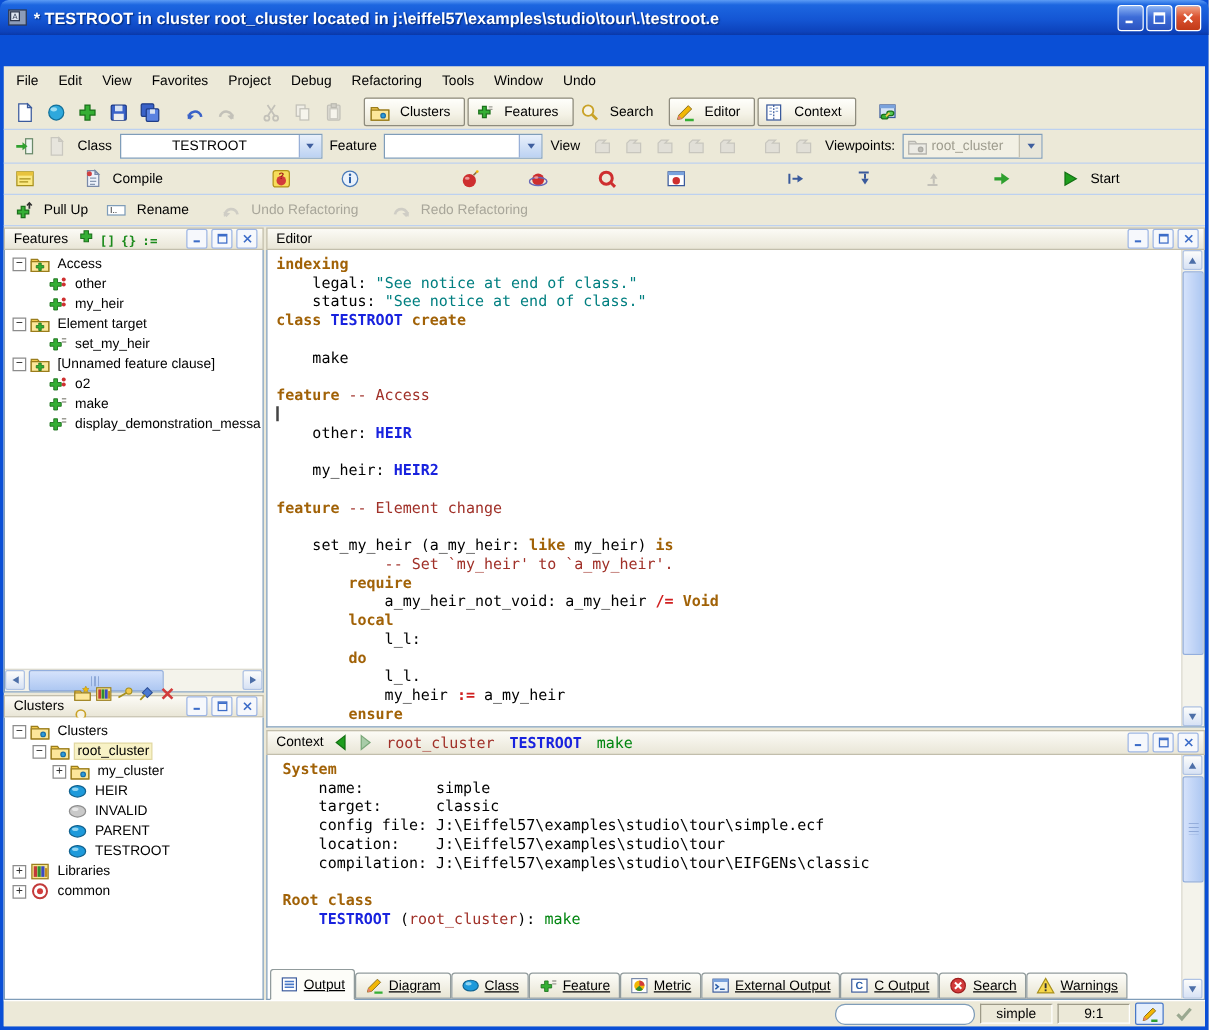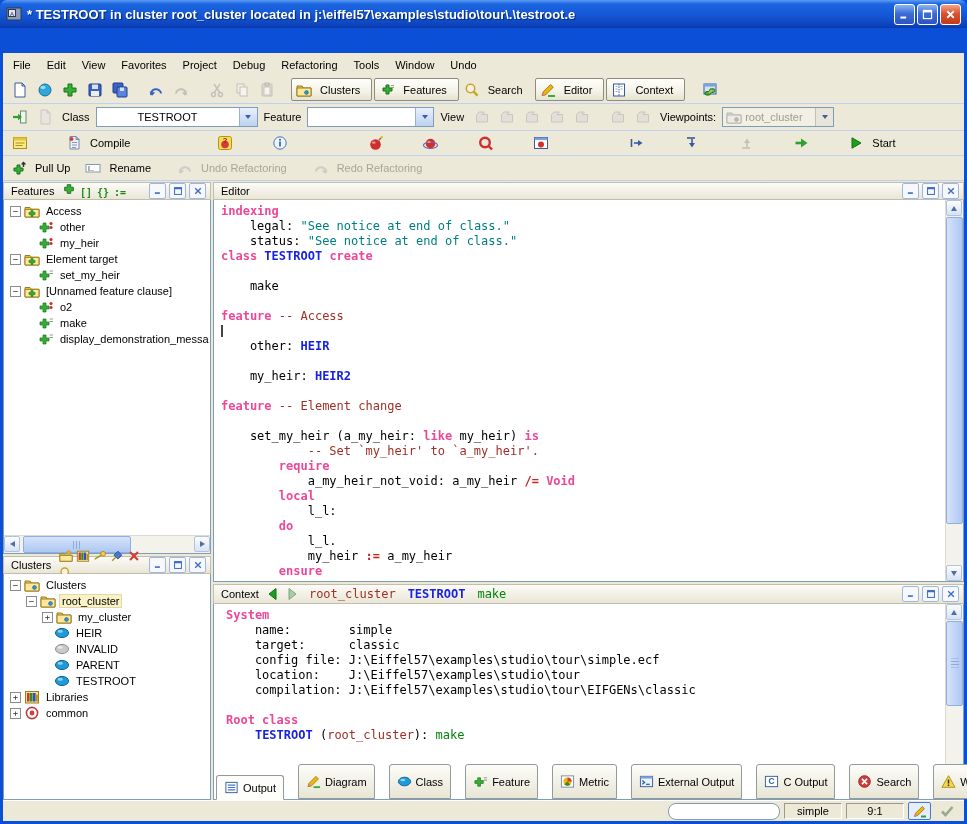--- a/index.html
+++ b/index.html
@@ -63,21 +63,21 @@
   .tree-row{display:flex;align-items:center;height:16px;white-space:nowrap;padding-left:4px;font-size:11px;}
   .tree-exp{width:13px;flex:none;display:flex;justify-content:center;align-items:center;}
   .tree-exp.box{width:9px;height:9px;margin:0 2px;border:1px solid #8C8C8C;background:#fff;font-size:9px;line-height:7px;
     font-family:"DejaVu Sans Mono",monospace;color:#333;flex:none;}
   .tree-row .ico{margin:0 4px 0 1px;}
   .tree-label{padding:0 2px;}
   .tree-row.sel .tree-label{background:#F8F2C6;box-shadow:0 0 0 1px #E2D8A2;}
   .code{position:absolute;inset:0 17px 0 0;padding:4px 0 0 7px;font-family:"DejaVu Sans Mono",monospace;
     font-size:12px;line-height:15px;white-space:pre;overflow:hidden;}
   .code-line{height:15px;}
-  .c-kw{color:#ec4899;font-weight:bold;}
+  .c-kw{color:#a16207;font-weight:bold;}
   .c-cls{color:#1822DE;font-weight:bold;}
   .c-str{color:#007F80;}
   .c-cmt{color:#A03028;}
   .c-op{color:#D02020;font-weight:bold;}
   .c-pl{color:#000;}
   .c-feat{color:#00850F;}
   .c-clu{color:#A03028;}
   .caret{display:inline-block;width:1.5px;height:12px;background:#444;vertical-align:-2px;}
   .vsb{position:absolute;top:0;right:0;bottom:0;width:17px;background:#F4F3EB;border-left:1px solid #DCDAD0;display:flex;flex-direction:column;}
   .sb-btn{width:16px;height:16px;flex:none;background:linear-gradient(#FDFDFB,#D7E2F5);border:1px solid #AEC2E4;border-radius:2px;
@@ -91,22 +91,22 @@
     background:repeating-linear-gradient(90deg,#8FA9D8 0,#8FA9D8 1px,transparent 1px,transparent 3px);}
   .tri-up2{width:0;height:0;border-left:3.5px solid transparent;border-right:3.5px solid transparent;border-bottom:5px solid #4D6FA8;}
   .tri-dn2{width:0;height:0;border-left:3.5px solid transparent;border-right:3.5px solid transparent;border-top:5px solid #4D6FA8;}
   .tri-lf2{width:0;height:0;border-top:3.5px solid transparent;border-bottom:3.5px solid transparent;border-right:5px solid #4D6FA8;}
   .tri-rt2{width:0;height:0;border-top:3.5px solid transparent;border-bottom:3.5px solid transparent;border-left:5px solid #4D6FA8;}
   .crumb{font-family:"DejaVu Sans Mono",monospace;font-size:12px;margin-right:12px;}
   .crumb.clu{color:#A03028;}
   .crumb.cls{color:#1822DE;font-weight:bold;}
   .crumb.feat{color:#00850F;}
   .nav-btn{width:16px;height:16px;display:inline-flex;align-items:center;justify-content:center;}
-  #tabs{position:absolute;left:210px;right:0;bottom:0;height:26px;display:flex;align-items:flex-end;padding-left:3px;gap:14px;}
-  .tab{height:35px;margin-bottom:1px;border:1px solid #919B9C;border-radius:3px 3px 0 0;background:linear-gradient(#FDFDF9,#E8E5D4);
+  #tabs{position:absolute;left:210px;right:0;bottom:0;height:26px;display:flex;align-items:flex-end;padding-left:3px;gap:0;text-decoration:underline;}
+  .tab{height:21px;margin-bottom:1px;border:1px solid #919B9C;border-radius:3px 3px 0 0;background:linear-gradient(#FDFDF9,#E8E5D4);
     padding:0 7px;display:flex;gap:4px;align-items:center;font-size:11px;box-sizing:border-box;white-space:nowrap;}
   .tab .ico{width:15px;height:15px;}
   .tab.sel{height:25px;margin-bottom:0;background:#FDFDF9;border-bottom:1px solid #FDFDF9;position:relative;z-index:2;}
   #statusbar{position:absolute;left:0;right:0;bottom:0;height:21px;background:#ECE9D8;border-top:1px solid #FFF;
     display:flex;align-items:center;gap:4px;padding:0 6px;font-size:11px;box-sizing:border-box;}
   .sb-spacer{flex:1;}
   #filter-input{width:96px;height:15px;border:1px solid #7F9DB9;border-radius:8px;padding:0 7px;font-size:11px;font-family:"Liberation Sans",sans-serif;}
   .sb-cell{min-width:42px;text-align:center;padding:1px 7px;border:1px solid;border-color:#9D9A88 #FFF #FFF #9D9A88;}
   .sb-ibtn{width:23px;height:18px;display:flex;align-items:center;justify-content:center;border-radius:2px;}
   .sb-ibtn.on{border:1px solid #4878C8;background:#E4EEFC;box-sizing:border-box;}

